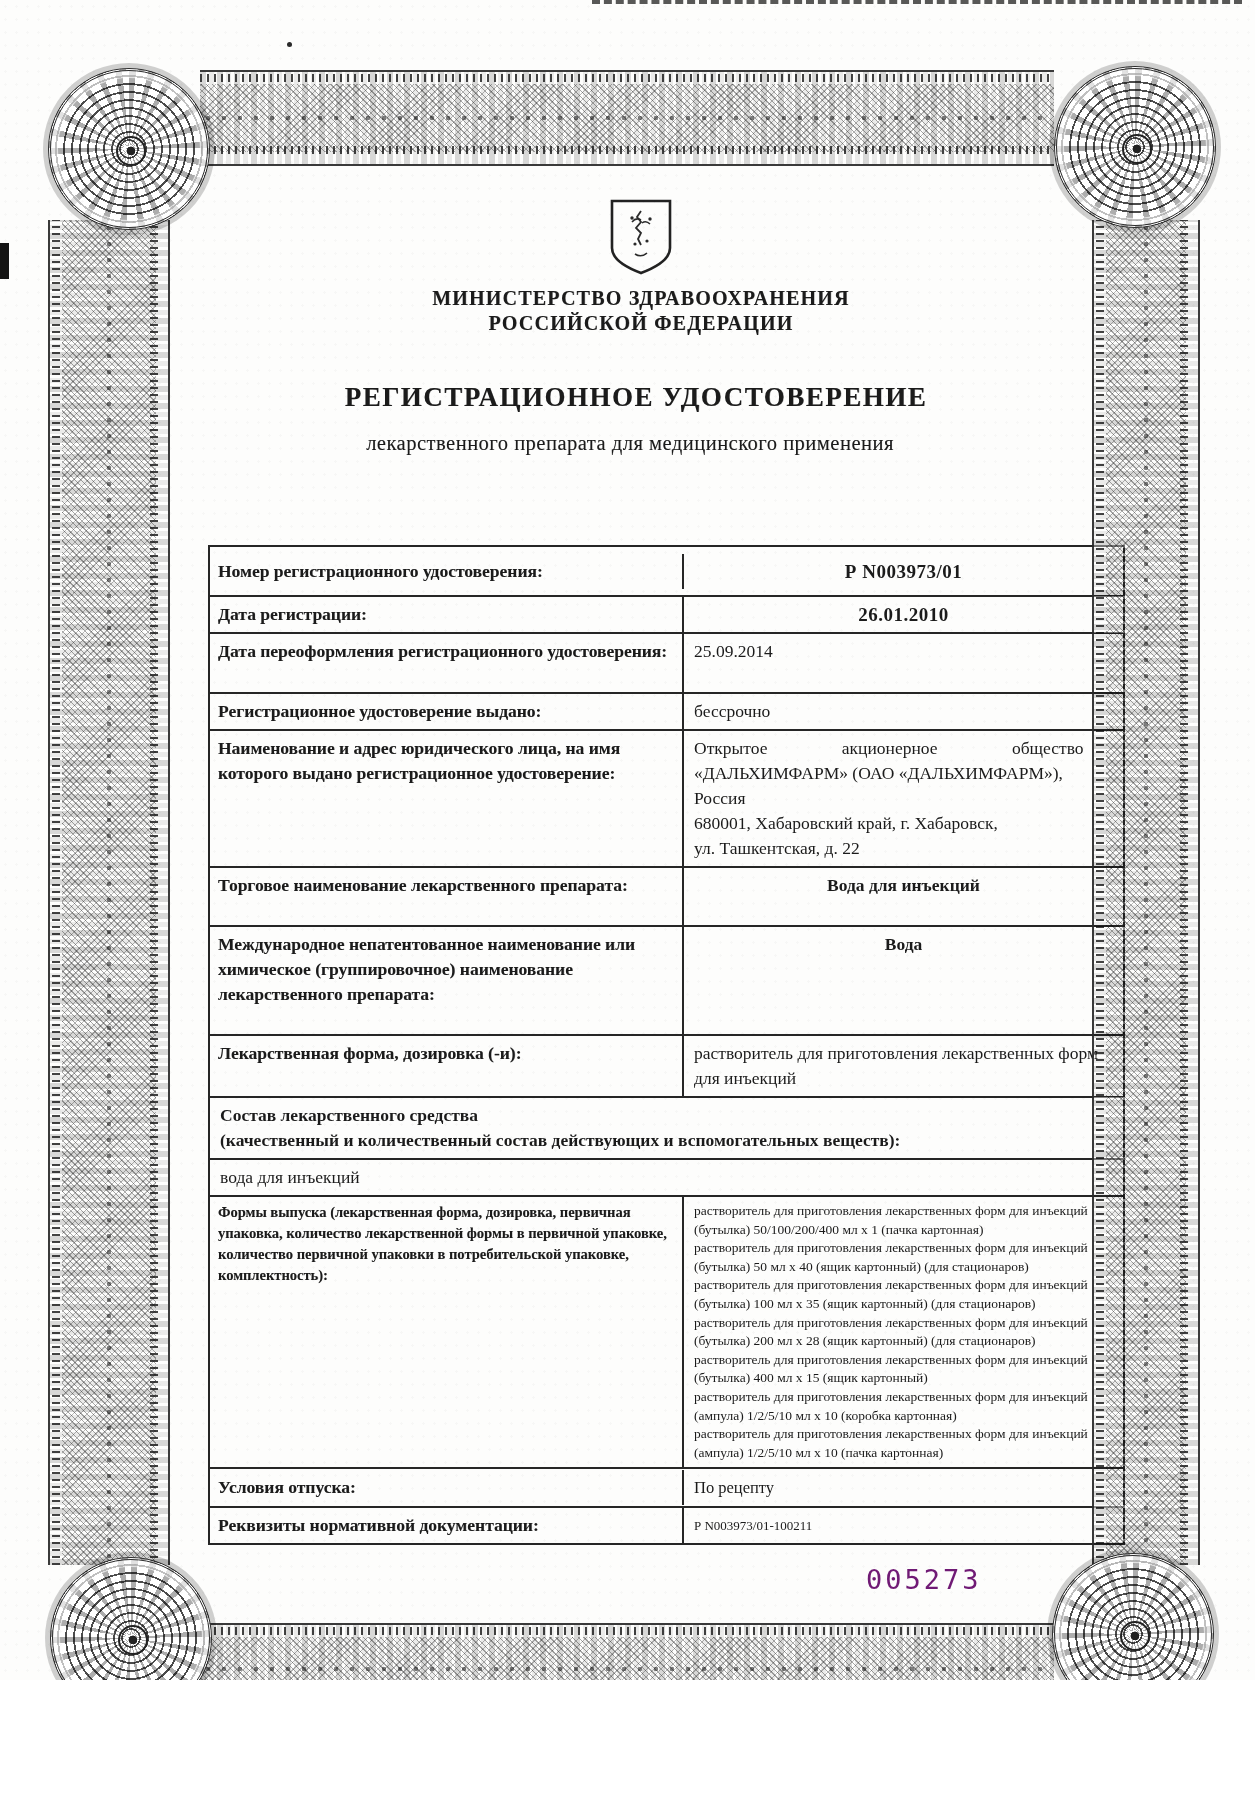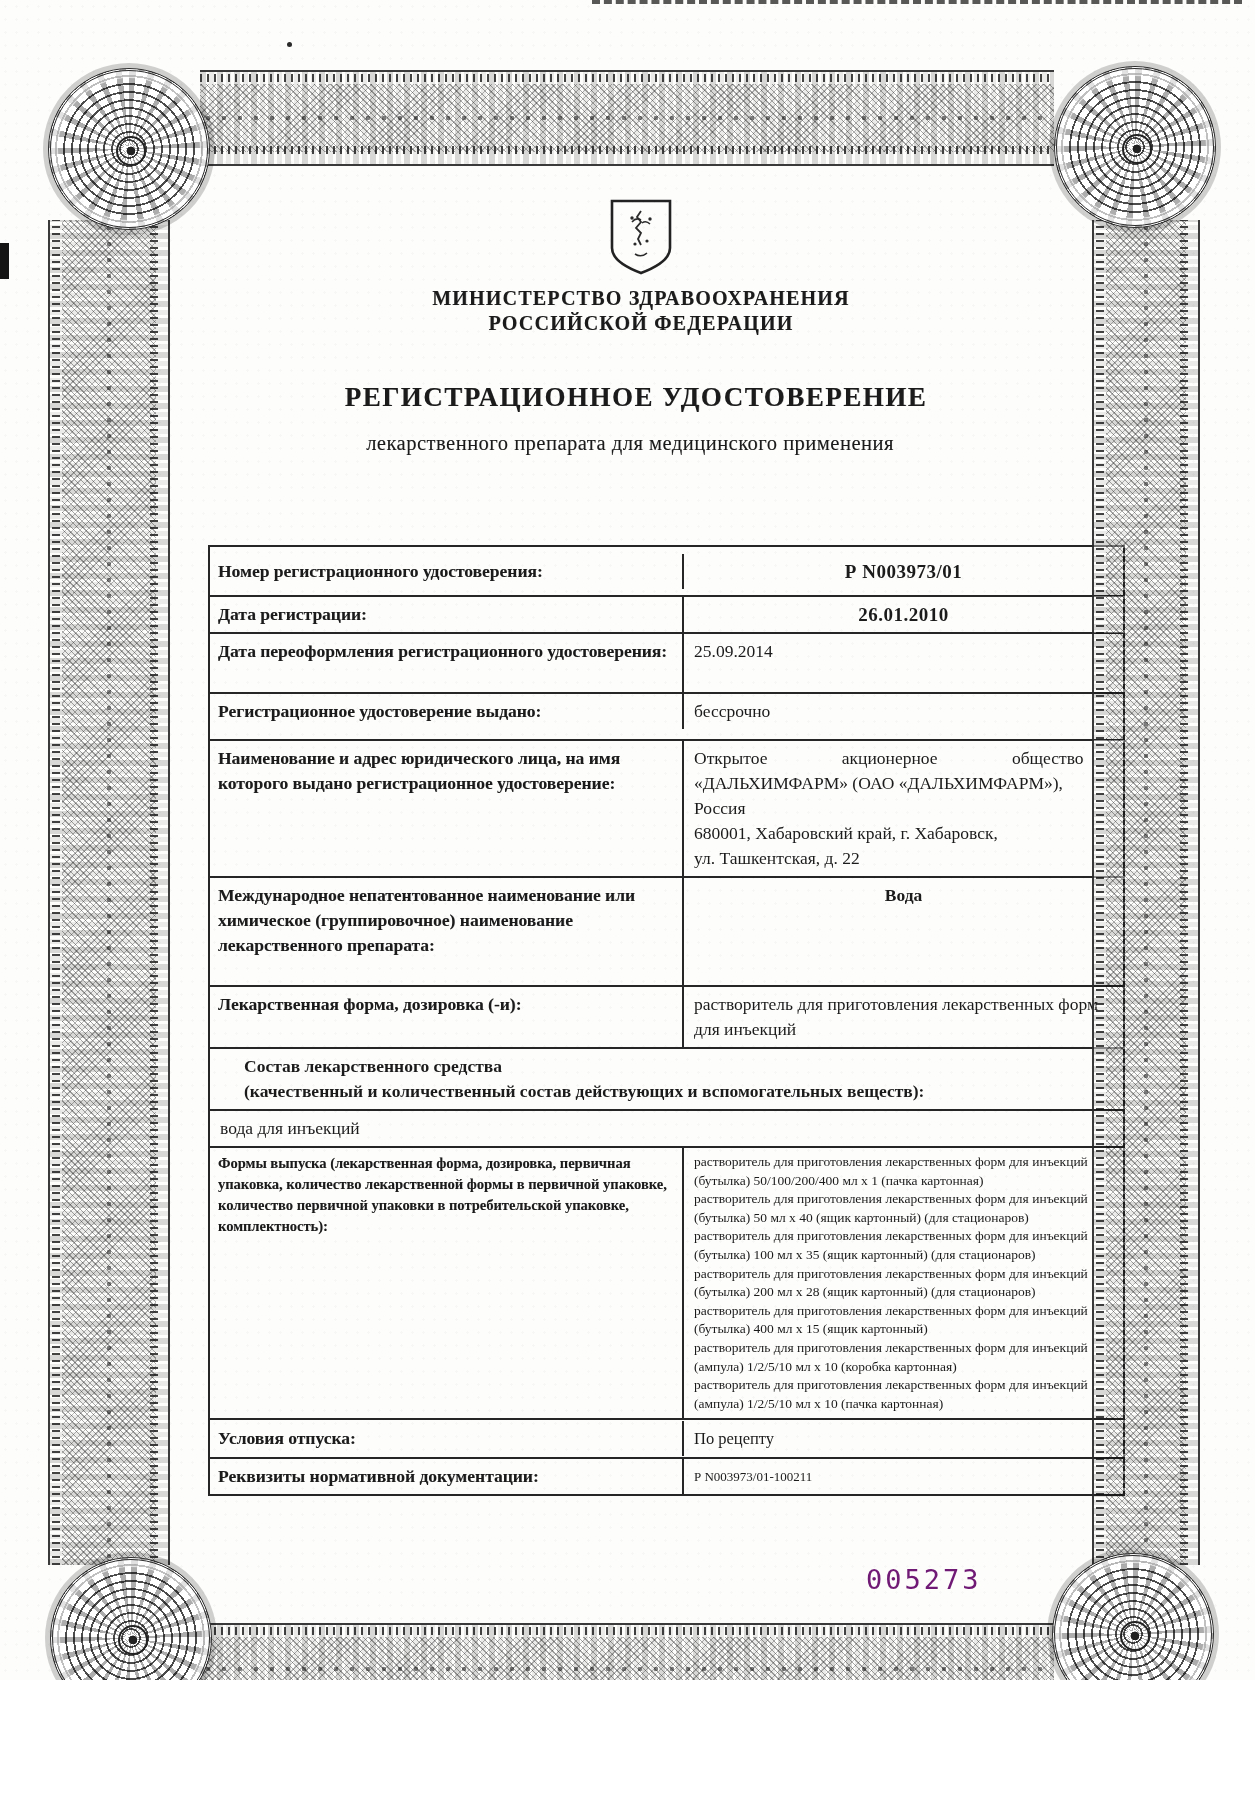--- a/index.html
+++ b/index.html
@@ -101,22 +101,22 @@
   .big{font-size:19px;letter-spacing:.5px;}
   .nowrap{white-space:nowrap;}
   .just-line{word-spacing:70px;white-space:nowrap;}
   .small-label{font-size:14.5px;line-height:21px;}
   .small-lines{font-size:13.5px;line-height:18.6px;}
   .r13-val{font-size:13px;}
   .r12-val{font-size:16.5px;border-radius:15px;}
 
   
   .rh1{min-height:48px;}  .rh2{min-height:32px;}  .rh3{min-height:60px;}
-  .rh4{min-height:31px;}  .rh5{min-height:134px;margin-top:10px;} .rh6{min-height:59px;}
-  .rh7{min-height:109px;} .rh8{min-height:58px;}  .rh9{min-height:58px;padding-left:24px;}
+  .rh4{min-height:31px;}  .rh5{min-height:134px;} .rh6{min-height:59px;}
+  .rh7{min-height:109px;} .rh8{min-height:58px;}  .rh9{min-height:58px;}
   .rh10{min-height:29px;} .rh11{min-height:265px;}.rh12{min-height:39px;}
   .rh13{min-height:33px;}
 
   
   .serial{
     position:absolute;left:866px;top:1564px;z-index:2;
     font-family:"DejaVu Sans Mono",monospace;font-size:27px;letter-spacing:3px;color:#701a75;
   }
 </style>
 </head>
@@ -198,20 +198,26 @@
       <div class="cell-l">Наименование и адрес юридического лица, на имя которого выдано регистрационное удостоверение:</div>
       <div class="cell-r">
         <div class="just-line">Открытое акционерное общество</div>
         <div class="nowrap">«ДАЛЬХИМФАРМ» (ОАО «ДАЛЬХИМФАРМ»),</div>
         <div>Россия</div>
         <div class="nowrap">680001, Хабаровский край, г. Хабаровск,</div>
         <div>ул. Ташкентская, д. 22</div>
       </div>
     </div>
 
+    <div class="t-row rh6">
+      <div class="cell-l">Торговое наименование лекарственного препарата:</div>
+      <div class="cell-r">
+          <div class="val-center bold">Вода для инъекций</div>
+        </div>
+    </div>
 
     <div class="t-row rh7">
       <div class="cell-l">Международное непатентованное наименование или химическое (группировочное) наименование лекарственного препарата:</div>
       <div class="cell-r">
           <div class="val-center bold">Вода</div>
         </div>
     </div>
 
     <div class="t-row rh8">
       <div class="cell-l">Лекарственная форма, дозировка (-и):</div>

